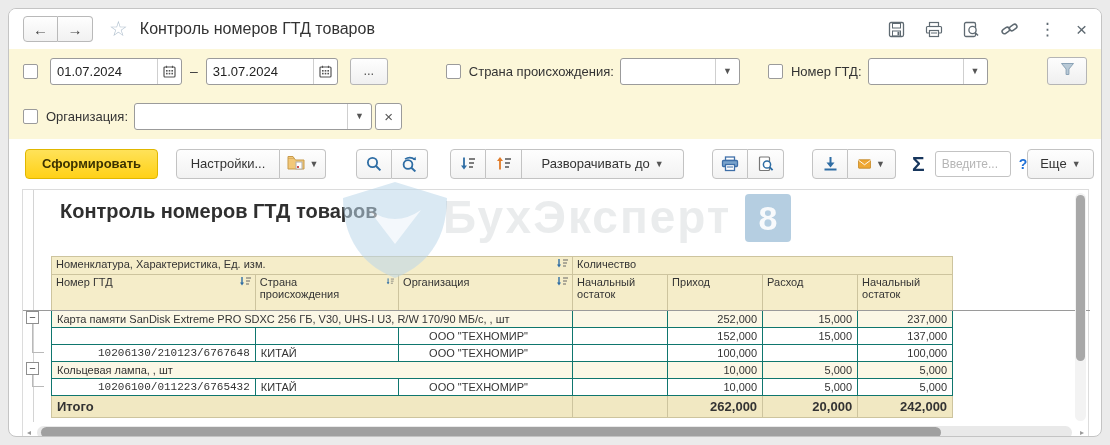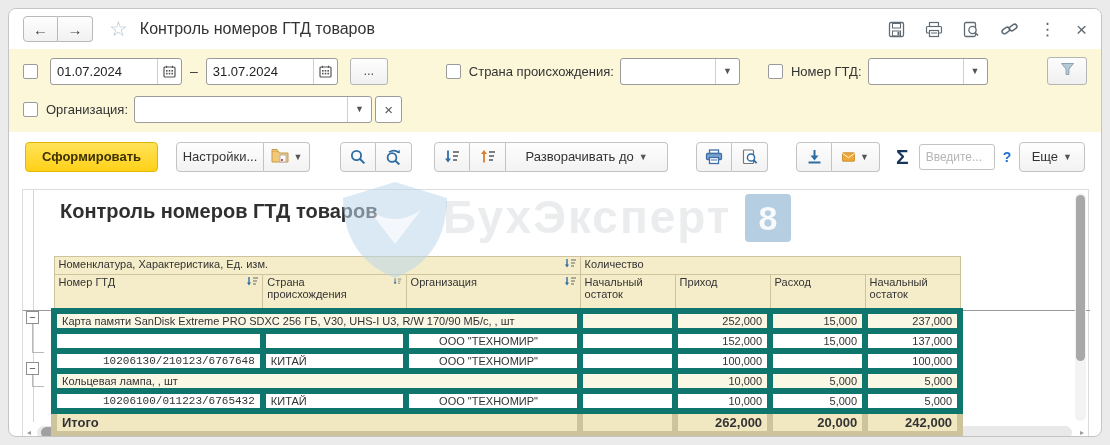--- a/index.html
+++ b/index.html
@@ -17,21 +17,21 @@
   .star { margin:0 12px 0 16px; font-size:21px; color:#b4c3d1; }
   .title-text { font-size:16px; color:#333; }
   .tb-icons { margin-left:auto; display:flex; align-items:center; gap:20px; color:#5f6a72; }
   .tb-icons svg { display:block; }
   .kebab { font-size:17px; color:#5f6a72; line-height:1; }
   .closex { font-size:19px; color:#5f6a72; line-height:1; }
 
   
   .filters { background:#fcf7d9; padding:7px 14px 8px 14px; }
   .frow { display:flex; align-items:center; height:30px; }
-  .frow + .frow { margin-top:8px; }
+  .frow + .frow { margin-top:15px; }
   .cb { width:15px; height:15px; background:#fff; border:1px solid #9b9b9b; border-radius:2px; flex:none; }
   .field { display:flex; align-items:center; background:#fff; border:1px solid #9b9b9b; border-radius:3px; height:27px; }
   .field input { border:none; outline:none; font-size:13px; color:#222; padding:0 6px; width:100%; background:transparent; font-family:inherit; }
   .field .side { width:24px; height:100%; border-left:1px solid #cfcfcf; display:flex; align-items:center; justify-content:center; flex:none; }
   .datefield { width:132px; margin-left:12px; }
   .dash { margin:0 8px; color:#444; font-size:14px; }
   .dots-btn { margin-left:12px; width:38px; height:27px; background:linear-gradient(#fefefe,#f0f0f0);
               border:1px solid #b5b5b5; border-radius:3px; color:#555; font-size:13px; text-align:center; line-height:23px; }
   .flabel { font-size:13px; color:#333; margin:0 6px 0 8px; }
   .combo { width:120px; }
@@ -81,21 +81,21 @@
 
   
   .rtable { position:absolute; left:28px; top:66px; border-collapse:collapse; table-layout:fixed; font-size:11px; color:#333; z-index:4; }
   .rtable col.c1{width:186px}.rtable col.c2{width:129px}.rtable col.c3{width:174px}
   .rtable col.c4{width:95px}.rtable col.c5{width:95px}.rtable col.c6{width:95px}.rtable col.c7{width:95px}
   .rtable th { background:#f5edc9; border:1px solid #cdc49e; font-weight:normal; text-align:left;
                vertical-align:top; padding:1px 4px; }
   .rtable tr.h1 th { height:18px; }
   .rtable tr.h2 th { height:36px; border-bottom:1px solid #9a9a9a; }
   .th-in { display:flex; justify-content:space-between; align-items:flex-start;gap:43px; }
-  .rtable td { border:6px solid #0f766e; padding:1px 5px; height:17px; white-space:nowrap; overflow:hidden; }
+  .rtable td { border:1px solid #0f766e; padding:1px 5px; height:17px; white-space:nowrap; overflow:hidden; }
   .num { text-align:right; }
   tr.grp td { background:#fbf7e5; }
   td.gtd-detail { padding-left:46px;font-family:Liberation Mono, monospace; }
   td.org-detail { padding-left:30px; }
   tr.total td { background:#f1e8c2; font-size:13px; font-weight:bold; height:22px; border-color:#cdc49e; }
 
   
   .expander { position:absolute; width:13px; height:13px; background:#fff; border:1px solid #8f8f8f;
               font-size:11px; line-height:10px; text-align:center; color:#444; z-index:5; }
   .treeline { position:absolute; background:#b9b9b9; z-index:4; }
@@ -235,21 +235,21 @@
           </span>
       </div>
       <div class="xbtn">×</div>
     </div>
   </div>
 
   <div class="toolbar">
     <button class="gen-btn">Сформировать</button>
 
     <div class="group" style="margin-left:18px">
-      <div class="btn" style="width:88px">Настройки...</div>
+      <div class="btn" style="width:104px">Настройки...</div>
       <div class="btn" style="width:46px">
         <span>
           <svg width="18" height="15" viewBox="0 0 18 15">
               <path d="M1 3 h6 l1.5 2 H17 v9 H1 z" fill="#f2c879" stroke="#c79a4b"></path>
               <path d="M1 3 v-1.5 h5 l1 1.5" fill="#f2c879" stroke="#c79a4b"></path>
               <rect x="9" y="7" width="6" height="7" fill="#fff" stroke="#b0b0b0"></rect>
               <rect x="10" y="11" width="2" height="2" fill="#d05050"></rect>
             </svg>
         </span>
         <span class="caret">▼</span>

